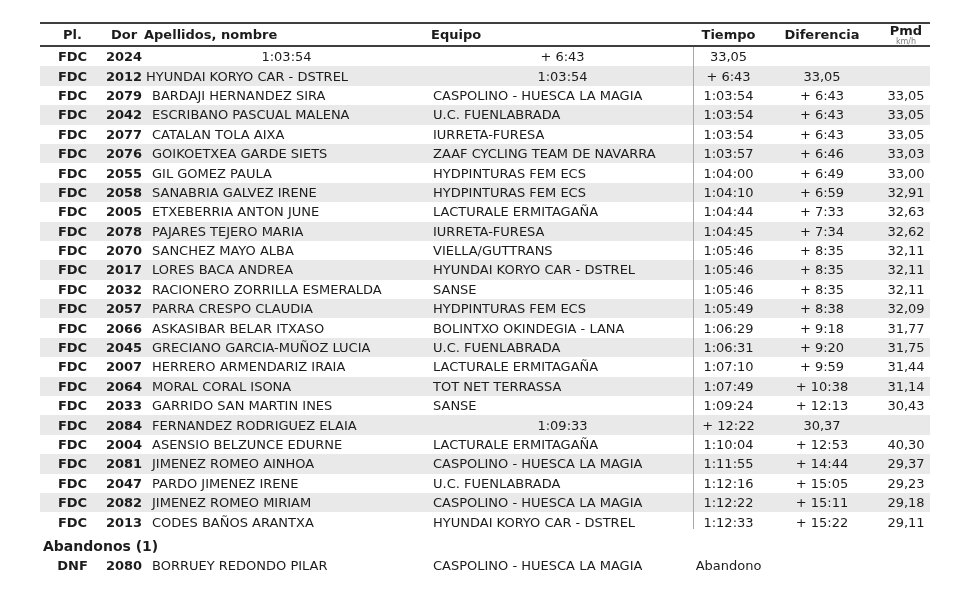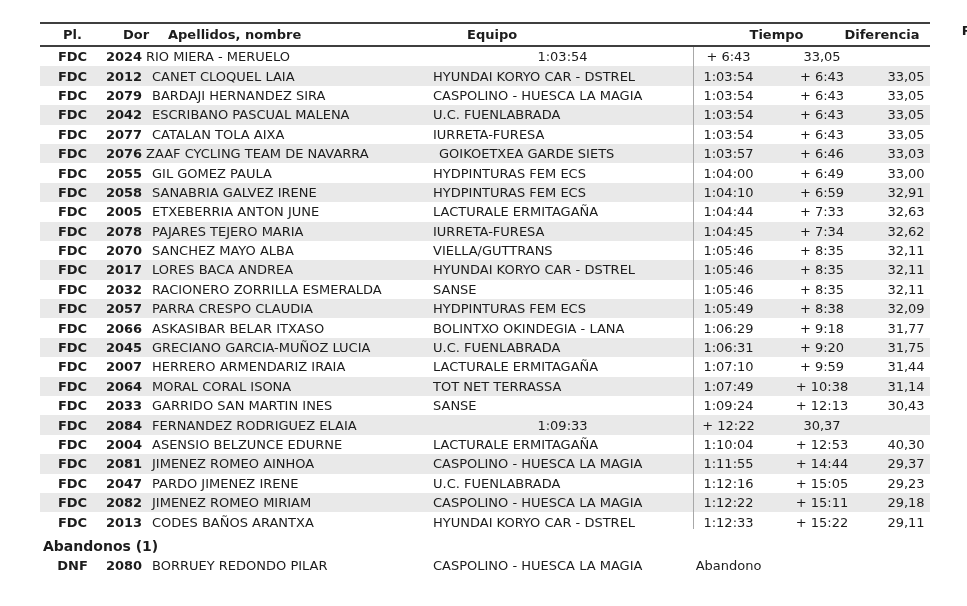--- a/index.html
+++ b/index.html
@@ -9,21 +9,21 @@
     -webkit-font-smoothing:antialiased;
   }
   .grid-row{
     display:grid;
     grid-template-columns:65px 38px 287px 265px 67px 120px 48px;
     width:890px;box-sizing:border-box;align-items:center;
   }
   .thead{
     position:absolute;left:40px;top:22px;height:25px;
     border-top:2px solid #3f3f3f;border-bottom:2px solid #3f3f3f;
-    font-weight:bold;font-size:13px;gap:12px;
+    font-weight:bold;font-size:13px;
   }
   .tbody{position:absolute;left:40px;top:47px;width:890px;}
   .row{height:19.4px;font-size:13px;}
   .row.stripe{background:#e9e9e9;}
   .c{overflow:hidden;white-space:nowrap;}
   .c.pl{text-align:center;font-weight:bold;}
   .c.dor{text-align:center;font-weight:bold;}
   .c.name{text-align:left;padding-left:9px;}
   .c.team{text-align:left;padding-left:3px;}
   .c.time,.c.diff,.c.pmd{text-align:center;}
@@ -49,30 +49,28 @@
     <span class="c pmd th-pmd">
       <span>Pmd</span>
       <span class="unit">km/h</span>
     </span>
   </div>
 
   <div class="tbody">
   <div class="grid-row row">
     <span class="c pl">FDC</span>
     <span class="c dor">2024</span>
-    <span class="c team">RIO MIERA - MERUELO</span>
     <span class="c time">1:03:54</span>
     <span class="c diff">+ 6:43</span>
     <span class="c pmd">33,05</span>
   </div>
 
   <div class="grid-row row stripe">
     <span class="c pl">FDC</span>
     <span class="c dor">2012</span>
-    <span class="c name">CANET CLOQUEL LAIA</span>
     <span class="c team">HYUNDAI KORYO CAR - DSTREL</span>
     <span class="c time">1:03:54</span>
     <span class="c diff">+ 6:43</span>
     <span class="c pmd">33,05</span>
   </div>
 
   <div class="grid-row row">
     <span class="c pl">FDC</span>
     <span class="c dor">2079</span>
     <span class="c name">BARDAJI HERNANDEZ SIRA</span>
@@ -98,22 +96,22 @@
     <span class="c name">CATALAN TOLA AIXA</span>
     <span class="c team">IURRETA-FURESA</span>
     <span class="c time">1:03:54</span>
     <span class="c diff">+ 6:43</span>
     <span class="c pmd">33,05</span>
   </div>
 
   <div class="grid-row row stripe">
     <span class="c pl">FDC</span>
     <span class="c dor">2076</span>
+    <span class="c name">GOIKOETXEA GARDE SIETS</span>
     <span class="c team">ZAAF CYCLING TEAM DE NAVARRA</span>
-    <span class="c name">GOIKOETXEA GARDE SIETS</span>
     <span class="c time">1:03:57</span>
     <span class="c diff">+ 6:46</span>
     <span class="c pmd">33,03</span>
   </div>
 
   <div class="grid-row row">
     <span class="c pl">FDC</span>
     <span class="c dor">2055</span>
     <span class="c name">GIL GOMEZ PAULA</span>
     <span class="c team">HYDPINTURAS FEM ECS</span>

